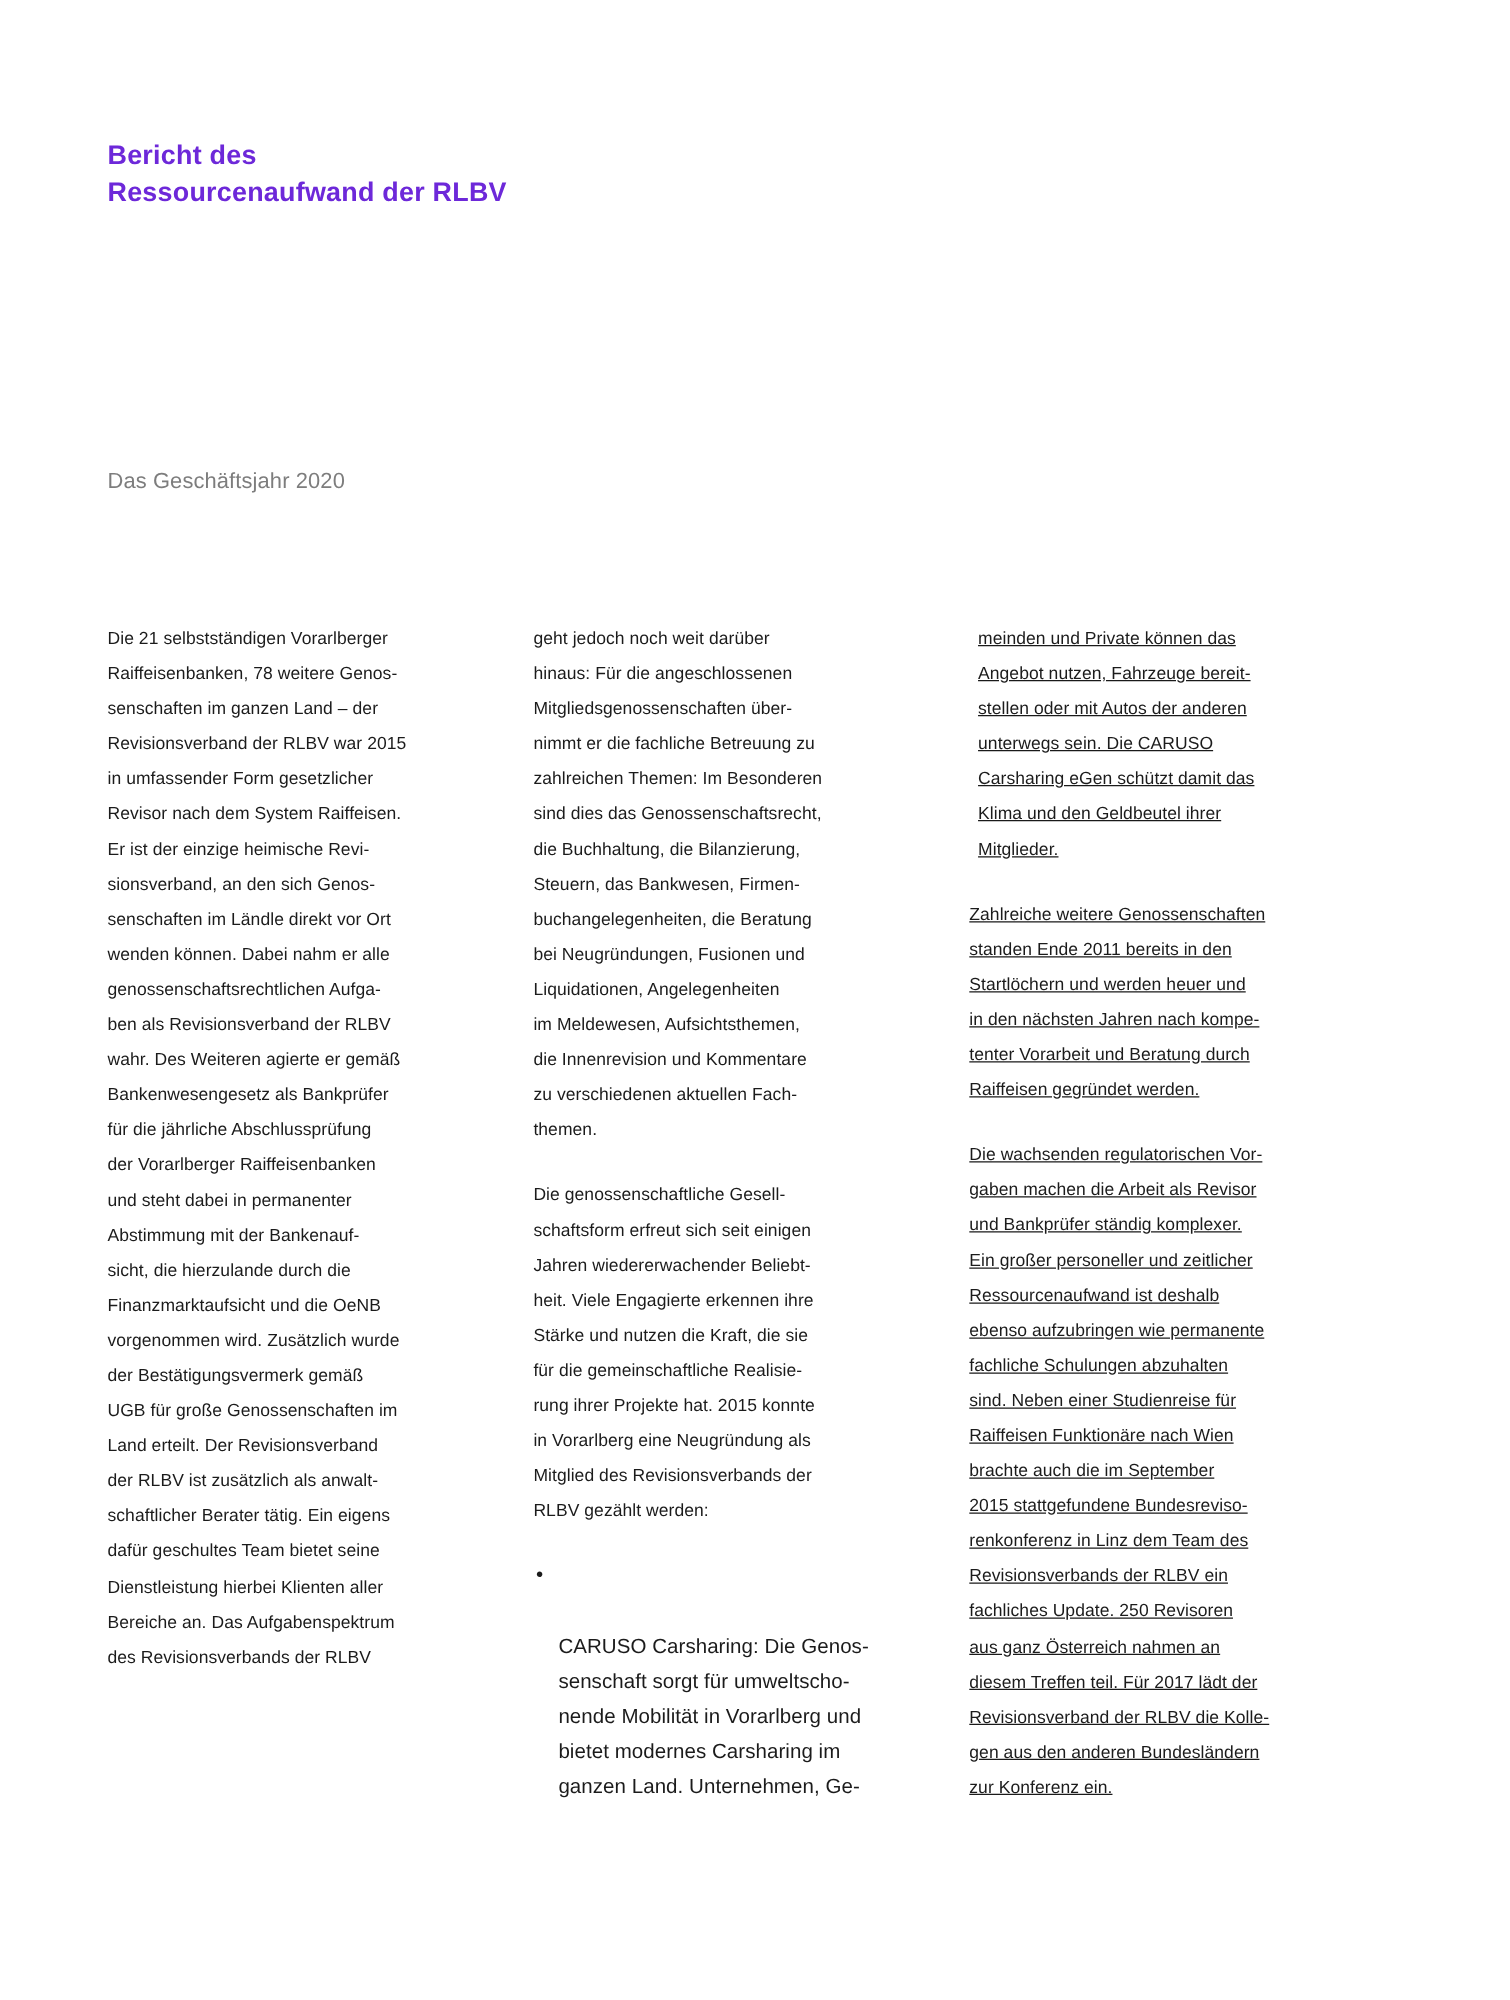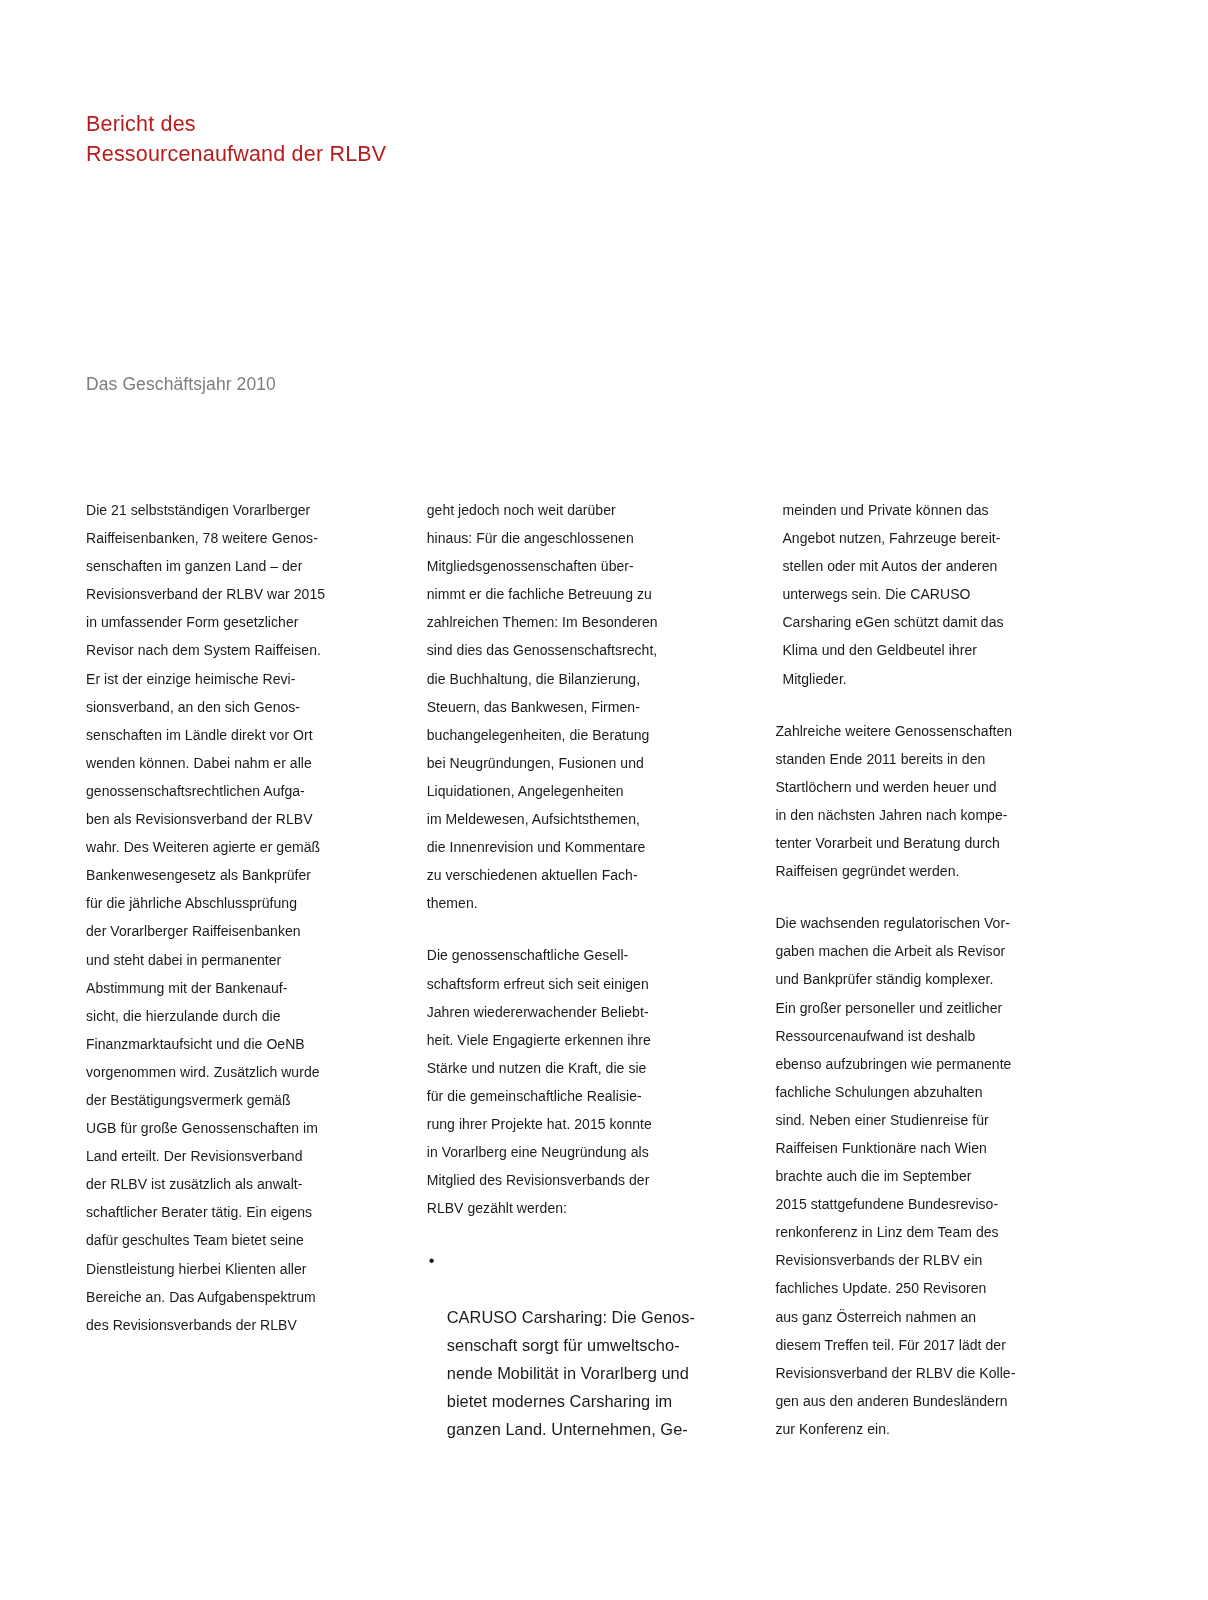--- a/index.html
+++ b/index.html
@@ -26,23 +26,23 @@
   
   .doc-header {
     position: absolute;
     left: 86px;
     top: 109px;
     width: 700px;
   }
   .doc-header .title-line {
     font-size: 21.5px;
     line-height: 30px;
-    color: #b91c1c;
+    color: #6d28d9;
     letter-spacing: 0.2px;
-    font-weight: 400;
+    font-weight: 700;
   }
 
   
   .section-heading {
     position: absolute;
     left: 86px;
     top: 371px;
     font-size: 17.5px;
     line-height: 26px;
     color: #7d7d7d;
@@ -57,21 +57,21 @@
     top: 496px;
     width: 1000px;
     display: flex;
     gap: 0;
   }
   .col {
     width: 308px;
     margin-right: 38px;
   }
   .col:last-child { margin-right: 0; }
-  .col-3 { padding-left: 8px; width: 316px; }
+  .col-3 { padding-left: 8px; width: 316px; text-decoration: underline; }
 
   .col p {
     margin: 0 0 24px 0;
     font-size: 14px;
     line-height: 28.1px;
     color: #1b1b1b;
     font-weight: 400;
     letter-spacing: 0.05px;
     text-align: left;
     white-space: pre-line;
@@ -106,21 +106,21 @@
 </head>
 <body>
 
 <div class="page">
 
   <div class="doc-header">
     <div class="title-line">Bericht des</div>
     <div class="title-line">Ressourcenaufwand der RLBV</div>
   </div>
 
-  <div class="section-heading">Das Geschäftsjahr 2010</div>
+  <div class="section-heading">Das Geschäftsjahr 2020</div>
 
   <div class="columns">
 
     <div class="col col-1">
       <p>Die 21 selbstständigen Vorarlberger
 Raiffeisenbanken, 78 weitere Genos-
 senschaften im ganzen Land – der
 Revisionsverband der RLBV war 2015
 in umfassender Form gesetzlicher
 Revisor nach dem System Raiffeisen.

